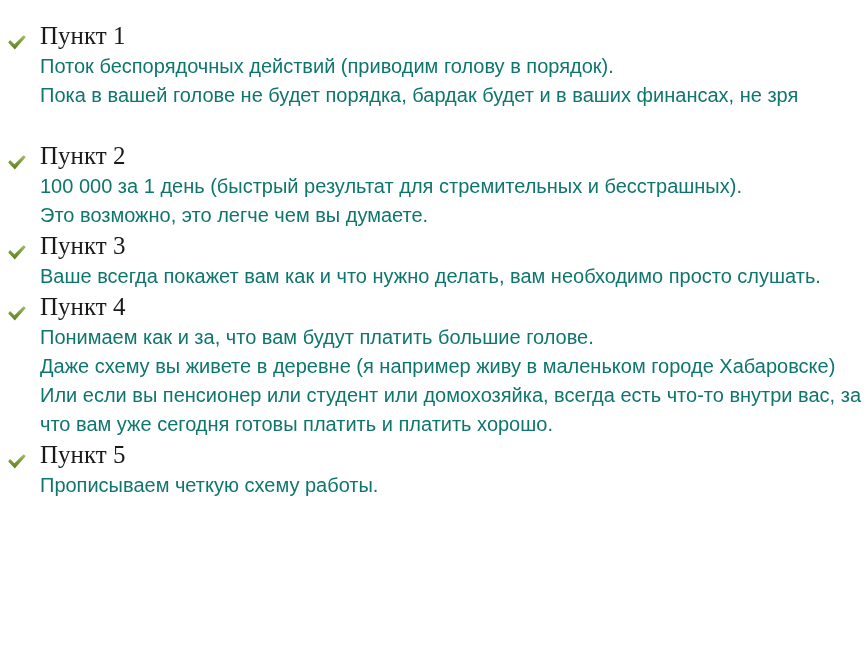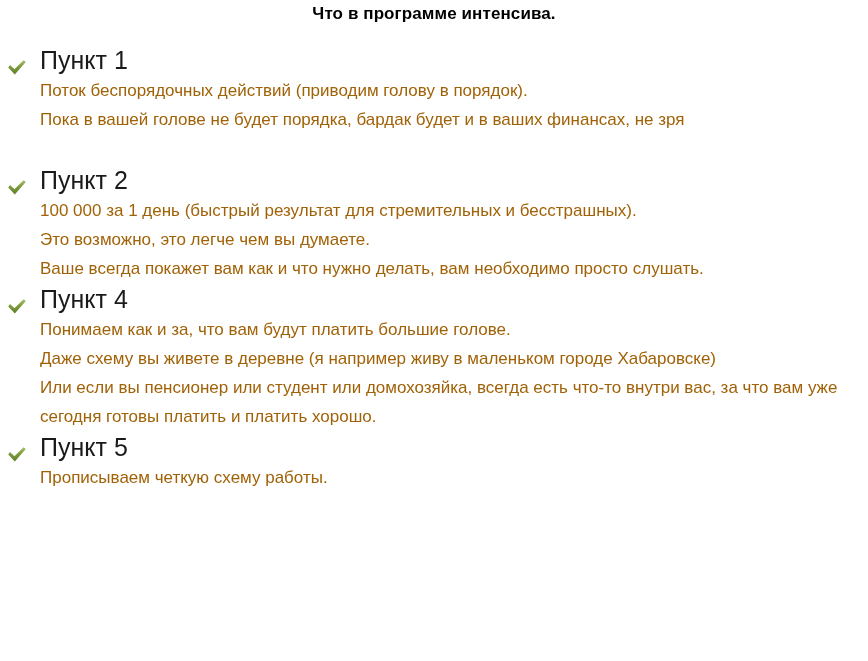--- a/index.html
+++ b/index.html
@@ -56,61 +56,61 @@
 
   .item-head {
     position: relative;
     font-size: 25px;
     font-weight: 400;
     line-height: 32px;
     color: #1a1a1a;
     margin: 0;
     padding: 0;
     white-space: nowrap;
+    font-family: Liberation Serif, serif;
   }
 
   .check-icon {
     position: absolute;
     left: -33px;
     top: 8px;
     width: 20px;
     height: 18px;
     display: block;
   }
 
   .item-lines {
     margin: 0;
     padding: 0;
     list-style: none;
   }
 
   .item-line {
-    font-size: 17px;
+    font-size: 20px;
     line-height: 29px;
-    color: #a16207;
+    color: #0f766e;
     white-space: nowrap;
     margin: 0;
     padding: 0;
   }
 
   .item-line.wrapped {
     white-space: normal;
     max-width: 830px;
   }
 
   .first-item-top {
     margin-top: 20px;
   }
 </style>
 </head>
 <body>
 
 <div class="slide">
 
-  <h1 class="slide-title">Что в программе интенсива.</h1>
 
   <ul class="items">
 
     <li class="item first-item-top gap-after">
       <div class="item-head">
         <span class="check-icon">
           <svg viewBox="0 0 20 18" width="20" height="18" aria-hidden="true">
             <defs>
               <linearGradient id="g1" x1="0" y1="0" x2="0" y2="1">
                 <stop offset="0%" stop-color="#a9bf72"></stop>
@@ -145,20 +145,35 @@
         </span>
         <span>Пункт 2</span>
       </div>
       <ul class="item-lines">
         <li class="item-line">100 000 за 1 день (быстрый результат для стремительных и бесстрашных).</li>
         <li class="item-line">Это возможно, это легче чем вы думаете.</li>
       </ul>
     </li>
 
     <li class="item">
+      <div class="item-head">
+        <span class="check-icon">
+          <svg viewBox="0 0 20 18" width="20" height="18" aria-hidden="true">
+            <defs>
+              <linearGradient id="g3" x1="0" y1="0" x2="0" y2="1">
+                <stop offset="0%" stop-color="#a9bf72"></stop>
+                <stop offset="45%" stop-color="#7f9d3d"></stop>
+                <stop offset="100%" stop-color="#5f7d28"></stop>
+              </linearGradient>
+            </defs>
+            <path d="M1.2 8.6 L3.0 6.0 L7.4 10.2 L16.6 1.2 L18.8 3.0 L7.8 15.4 Z" fill="url(#g3)"></path>
+          </svg>
+        </span>
+        <span>Пункт 3</span>
+      </div>
       <ul class="item-lines">
         <li class="item-line">Ваше всегда покажет вам как и что нужно делать, вам необходимо просто слушать.</li>
       </ul>
     </li>
 
     <li class="item">
       <div class="item-head">
         <span class="check-icon">
           <svg viewBox="0 0 20 18" width="20" height="18" aria-hidden="true">
             <defs>

